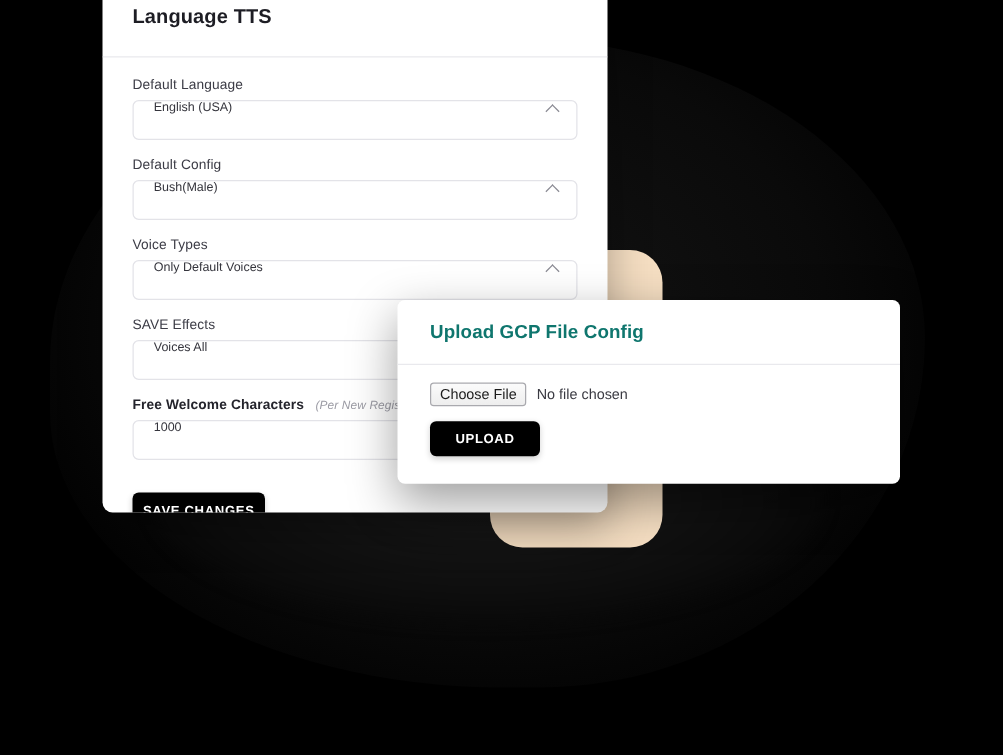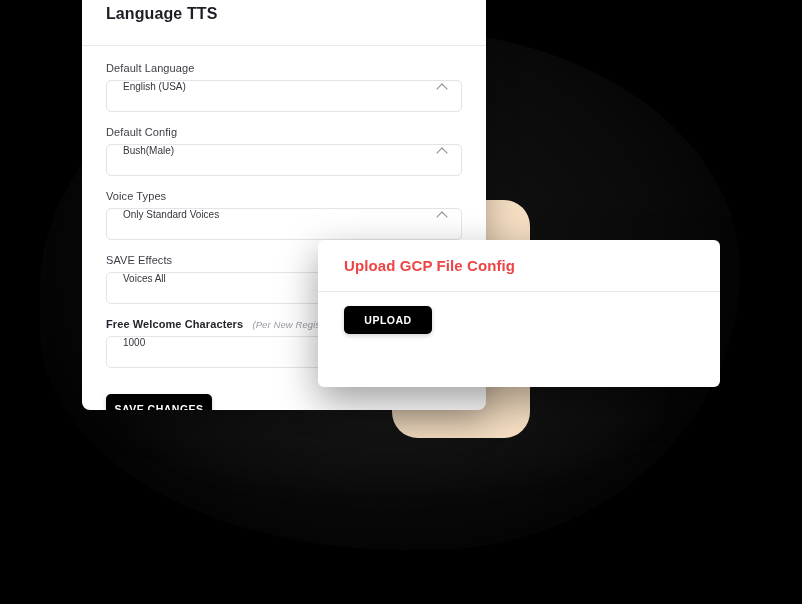--- a/index.html
+++ b/index.html
@@ -164,21 +164,21 @@
   .dialog-header {
     height: 52px;
     display: flex;
     align-items: center;
     padding: 0 26px;
     border-bottom: 1px solid #e9e9ed;
   }
   .dialog-title {
     font-size: 15px;
     font-weight: bold;
-    color: #ef4444;
+    color: #0f766e;
     letter-spacing: .1px;
   }
   .dialog-body { padding: 14px 26px 0 26px; }
 
   .file-row {
     display: flex;
     align-items: center;
     font-size: 11.5px;
     color: #4a4a52;
     margin-bottom: 12px;
@@ -240,21 +240,21 @@
         <div class="control">
           <span class="value">Bush(Male)</span>
           <span class="caret"></span>
         </div>
       </div>
 
       
       <div class="field">
         <label class="field-label">Voice Types</label>
         <div class="control">
-          <span class="value">Only Standard Voices</span>
+          <span class="value">Only Default Voices</span>
           <span class="caret"></span>
         </div>
       </div>
 
       
       <div class="field">
         <label class="field-label">SAVE Effects</label>
         <div class="control">
           <span class="value">Voices All</span>
           <span class="caret"></span>
@@ -276,17 +276,21 @@
     </div>
   </div>
 
   <div class="dialog">
 
     <div class="dialog-header">
       <div class="dialog-title">Upload GCP File Config</div>
     </div>
 
     <div class="dialog-body">
+      <div class="file-row">
+        <span class="choose-file-btn">Choose File</span>
+        <span class="file-status">No file chosen</span>
+      </div>
       <button class="btn-primary btn-upload">UPLOAD</button>
     </div>
   </div>
 
 </div>
 
 </body></html>

